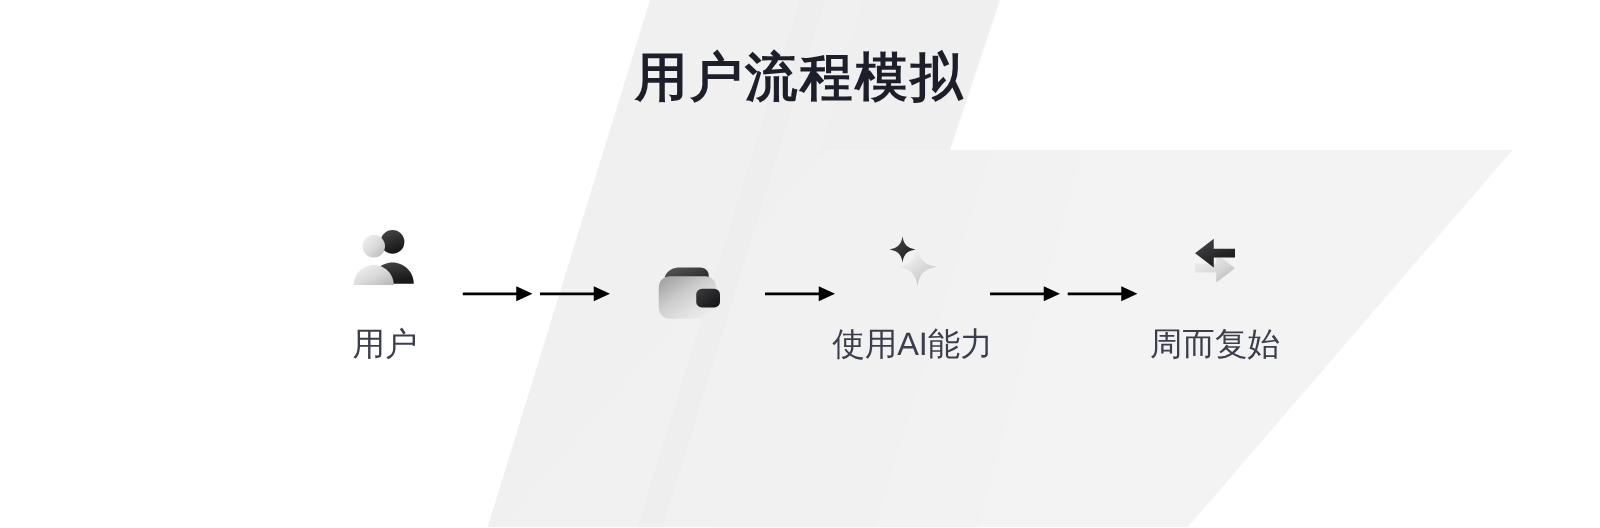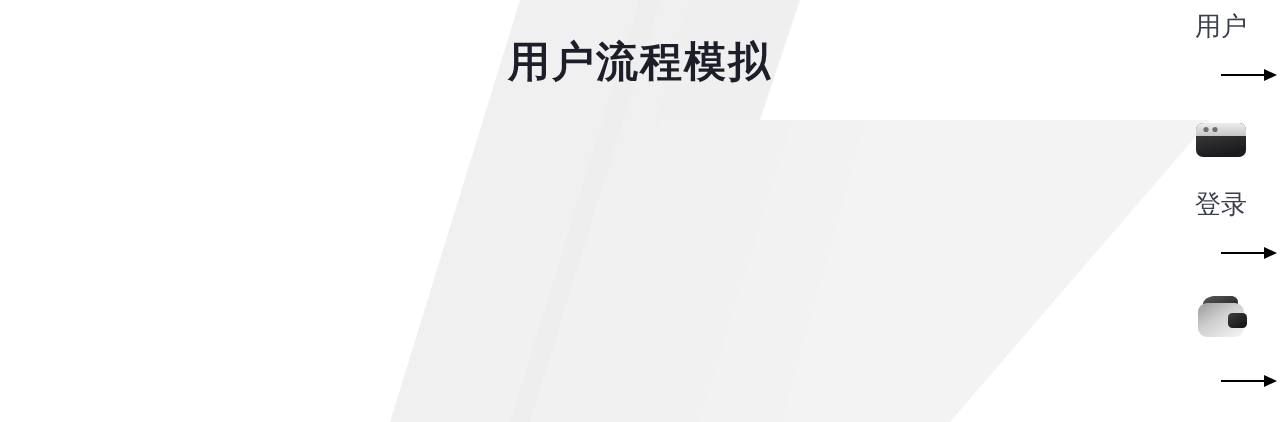--- a/index.html
+++ b/index.html
@@ -49,22 +49,22 @@
   }
 
   
   .flow {
     position: absolute;
     left: 0;
     top: 170px;
     width: 1280px;
     height: 130px;
     display: flex;
-    flex-direction: column;
-    align-items: flex-end;
+    flex-direction: row;
+    align-items: center;
     justify-content: center;
     z-index: 5;
   }
 
   .step {
     width: 118px;
     display: flex;
     flex-direction: column;
     align-items: center;
     flex: 0 0 auto;
@@ -147,39 +147,20 @@
       <div class="step-label">用户</div>
     </div>
 
     <div class="connector">
       <svg width="56" height="16" viewBox="0 0 56 16" xmlns="http://www.w3.org/2000/svg">
         <line x1="0" y1="8" x2="44" y2="8" stroke="#000000" stroke-width="2.2"></line>
         <polygon points="43,2 56,8 43,14" fill="#000000"></polygon>
       </svg>
     </div>
 
-    <div class="step">
-      <svg class="step-icon" viewBox="0 0 64 64" xmlns="http://www.w3.org/2000/svg">
-        <defs>
-          <linearGradient id="gBar2" x1="0" y1="0" x2="0" y2="1">
-            <stop offset="0%" stop-color="#ededed"></stop>
-              <stop offset="100%" stop-color="#c6c6c6"></stop>
-          </linearGradient>
-          <linearGradient id="gBody2" x1="0" y1="0" x2="0.3" y2="1">
-            <stop offset="0%" stop-color="#46464a"></stop>
-              <stop offset="100%" stop-color="#1b1b1d"></stop>
-          </linearGradient>
-        </defs>
-        <rect x="7" y="16" width="50" height="34" rx="7" fill="url(#gBody2)"></rect>
-        <path d="M7 23a7 7 0 0 1 7-7h36a7 7 0 0 1 7 7v6H7z" fill="url(#gBar2)"></path>
-        <circle cx="17" cy="22.5" r="2.6" fill="#6e6e6e"></circle>
-        <circle cx="26" cy="22.5" r="2.6" fill="#6e6e6e"></circle>
-      </svg>
-      <div class="step-label">登录</div>
-    </div>
 
     <div class="connector">
       <svg width="56" height="16" viewBox="0 0 56 16" xmlns="http://www.w3.org/2000/svg">
         <line x1="0" y1="8" x2="44" y2="8" stroke="#000000" stroke-width="2.2"></line>
         <polygon points="43,2 56,8 43,14" fill="#000000"></polygon>
       </svg>
     </div>
 
     <div class="step">
       <svg class="step-icon" viewBox="0 0 64 64" xmlns="http://www.w3.org/2000/svg">
@@ -204,31 +185,67 @@
       </svg>
     </div>
 
     <div class="connector">
       <svg width="56" height="16" viewBox="0 0 56 16" xmlns="http://www.w3.org/2000/svg">
         <line x1="0" y1="8" x2="44" y2="8" stroke="#000000" stroke-width="2.2"></line>
         <polygon points="43,2 56,8 43,14" fill="#000000"></polygon>
       </svg>
     </div>
 
-
-    <div class="connector">
-      <svg width="56" height="16" viewBox="0 0 56 16" xmlns="http://www.w3.org/2000/svg">
-        <line x1="0" y1="8" x2="44" y2="8" stroke="#000000" stroke-width="2.2"></line>
-        <polygon points="43,2 56,8 43,14" fill="#000000"></polygon>
-      </svg>
-    </div>
-
-
-    <div class="connector">
-      <svg width="56" height="16" viewBox="0 0 56 16" xmlns="http://www.w3.org/2000/svg">
-        <line x1="0" y1="8" x2="44" y2="8" stroke="#000000" stroke-width="2.2"></line>
-        <polygon points="43,2 56,8 43,14" fill="#000000"></polygon>
-      </svg>
-    </div>
-
+    <div class="step">
+      <svg class="step-icon" viewBox="0 0 64 64" xmlns="http://www.w3.org/2000/svg">
+        <defs>
+          <linearGradient id="gStarLight" x1="0.1" y1="0" x2="0.9" y2="1">
+            <stop offset="0%" stop-color="#fcfcfc"></stop>
+              <stop offset="50%" stop-color="#dedede"></stop>
+              <stop offset="100%" stop-color="#bdbdbd"></stop>
+          </linearGradient>
+          <linearGradient id="gStarDark" x1="0" y1="0" x2="1" y2="1">
+            <stop offset="0%" stop-color="#4b4b4d"></stop>
+              <stop offset="100%" stop-color="#18181a"></stop>
+          </linearGradient>
+        </defs>
+        <path d="M36 20c1.6 9.8 5.6 13.8 15.4 15.4C41.6 37 37.6 41 36 50.8 34.4 41 30.4 37 20.6 35.4 30.4 33.8 34.4 29.8 36 20z" fill="url(#gStarLight)"></path>
+        <path d="M24 11c1.1 6.7 3.8 9.4 10.5 10.5C27.8 22.6 25.1 25.3 24 32c-1.1-6.7-3.8-9.4-10.5-10.5C20.2 20.4 22.9 17.7 24 11z" fill="url(#gStarDark)"></path>
+      </svg>
+      <div class="step-label">使用AI能力</div>
+    </div>
+
+    <div class="connector">
+      <svg width="56" height="16" viewBox="0 0 56 16" xmlns="http://www.w3.org/2000/svg">
+        <line x1="0" y1="8" x2="44" y2="8" stroke="#000000" stroke-width="2.2"></line>
+        <polygon points="43,2 56,8 43,14" fill="#000000"></polygon>
+      </svg>
+    </div>
+
+
+    <div class="connector">
+      <svg width="56" height="16" viewBox="0 0 56 16" xmlns="http://www.w3.org/2000/svg">
+        <line x1="0" y1="8" x2="44" y2="8" stroke="#000000" stroke-width="2.2"></line>
+        <polygon points="43,2 56,8 43,14" fill="#000000"></polygon>
+      </svg>
+    </div>
+
+    <div class="step">
+      <svg class="step-icon" viewBox="0 0 64 64" xmlns="http://www.w3.org/2000/svg">
+        <defs>
+          <linearGradient id="gArrDark6" x1="0" y1="0" x2="0.7" y2="1">
+            <stop offset="0%" stop-color="#4a4a4c"></stop>
+              <stop offset="100%" stop-color="#161618"></stop>
+          </linearGradient>
+          <linearGradient id="gArrLight6" x1="0" y1="0" x2="1" y2="1">
+            <stop offset="0%" stop-color="#f3f3f3"></stop>
+              <stop offset="60%" stop-color="#d6d6d6"></stop>
+              <stop offset="100%" stop-color="#b2b2b2"></stop>
+          </linearGradient>
+        </defs>
+        <path d="M16 33h17v-8l15 11.5L33 48v-8H16z" fill="url(#gArrLight6)"></path>
+        <path d="M48 28H31v8L16 24.5 31 13v8h17z" fill="url(#gArrDark6)"></path>
+      </svg>
+      <div class="step-label">周而复始</div>
+    </div>
 
   </div>
 </div>
 
 </body></html>

